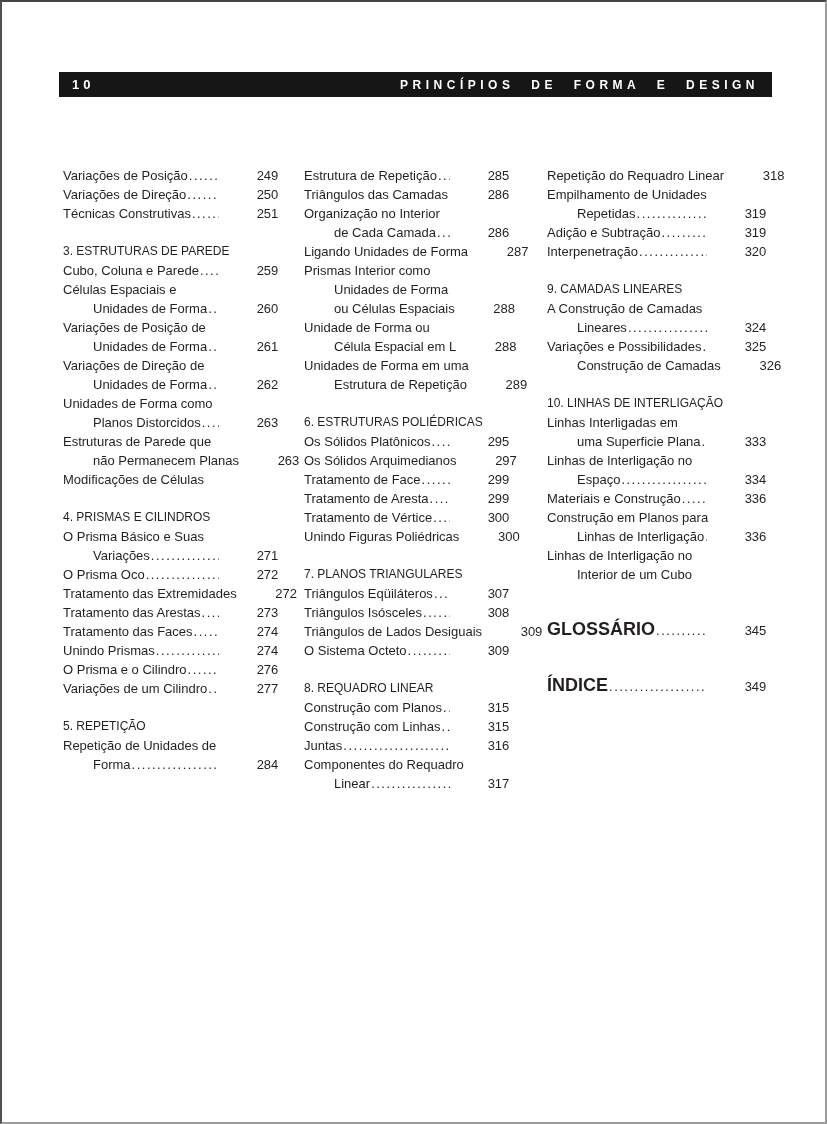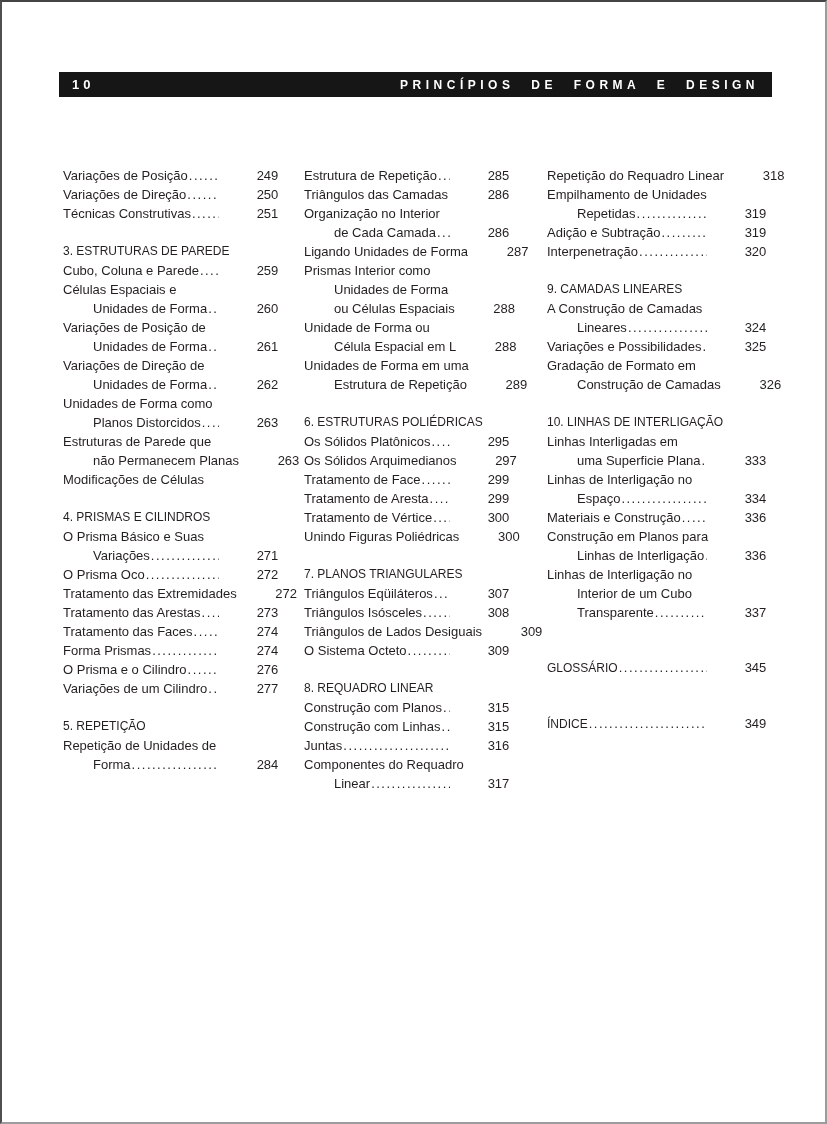--- a/index.html
+++ b/index.html
@@ -88,21 +88,21 @@
   .dots::after {
     content: "................................................................";
     letter-spacing: 1.5px;
   }
   .pg {
     flex: 0 0 auto;
     width: 27px;
     text-align: center;
     margin-left: 32px;
   }
-  .entry.bold .t { font-weight: normal; font-size: 12px; }
+  .entry.bold .t { font-weight: bold; font-size: 18px; }
 </style>
 </head>
 <body>
 
 <div class="page">
   <div class="header-bar">
     <span class="header-num">10</span>
     <span class="header-title">PRINCÍPIOS DE FORMA E DESIGN</span>
   </div>
   <div class="toc">
@@ -230,21 +230,21 @@
           </div>
           <div class="entry">
             <div class="line">
               <span class="t">Tratamento das Faces</span>
               <span class="dots"></span>
               <span class="pg">274</span>
             </div>
           </div>
           <div class="entry">
             <div class="line">
-              <span class="t">Forma Prismas</span>
+              <span class="t">Unindo Prismas</span>
               <span class="dots"></span>
               <span class="pg">274</span>
             </div>
           </div>
           <div class="entry">
             <div class="line">
               <span class="t">O Prisma e o Cilindro</span>
               <span class="dots"></span>
               <span class="pg">276</span>
             </div>
@@ -496,23 +496,20 @@
             </div>
           </div>
           <div class="entry">
             <div class="line">
               <span class="t">Variações e Possibilidades</span>
               <span class="dots"></span>
               <span class="pg">325</span>
             </div>
           </div>
           <div class="entry">
-            <div class="line">
-              <span class="t">Gradação de Formato em</span>
-            </div>
             <div class="line indent">
               <span class="t">Construção de Camadas</span>
               <span class="dots"></span>
               <span class="pg">326</span>
             </div>
           </div>
         </div>
         <div class="section">
           <div class="heading">10. LINHAS DE INTERLIGAÇÃO</div>
           <div class="entry">
@@ -551,25 +548,20 @@
               <span class="dots"></span>
               <span class="pg">336</span>
             </div>
           </div>
           <div class="entry">
             <div class="line">
               <span class="t">Linhas de Interligação no</span>
             </div>
             <div class="line indent">
               <span class="t">Interior de um Cubo</span>
-            </div>
-            <div class="line indent">
-              <span class="t">Transparente</span>
-              <span class="dots"></span>
-              <span class="pg">337</span>
             </div>
           </div>
         </div>
         <div class="section gap-large">
           <div class="entry bold">
             <div class="line">
               <span class="t">GLOSSÁRIO</span>
               <span class="dots"></span>
               <span class="pg">345</span>
             </div>

